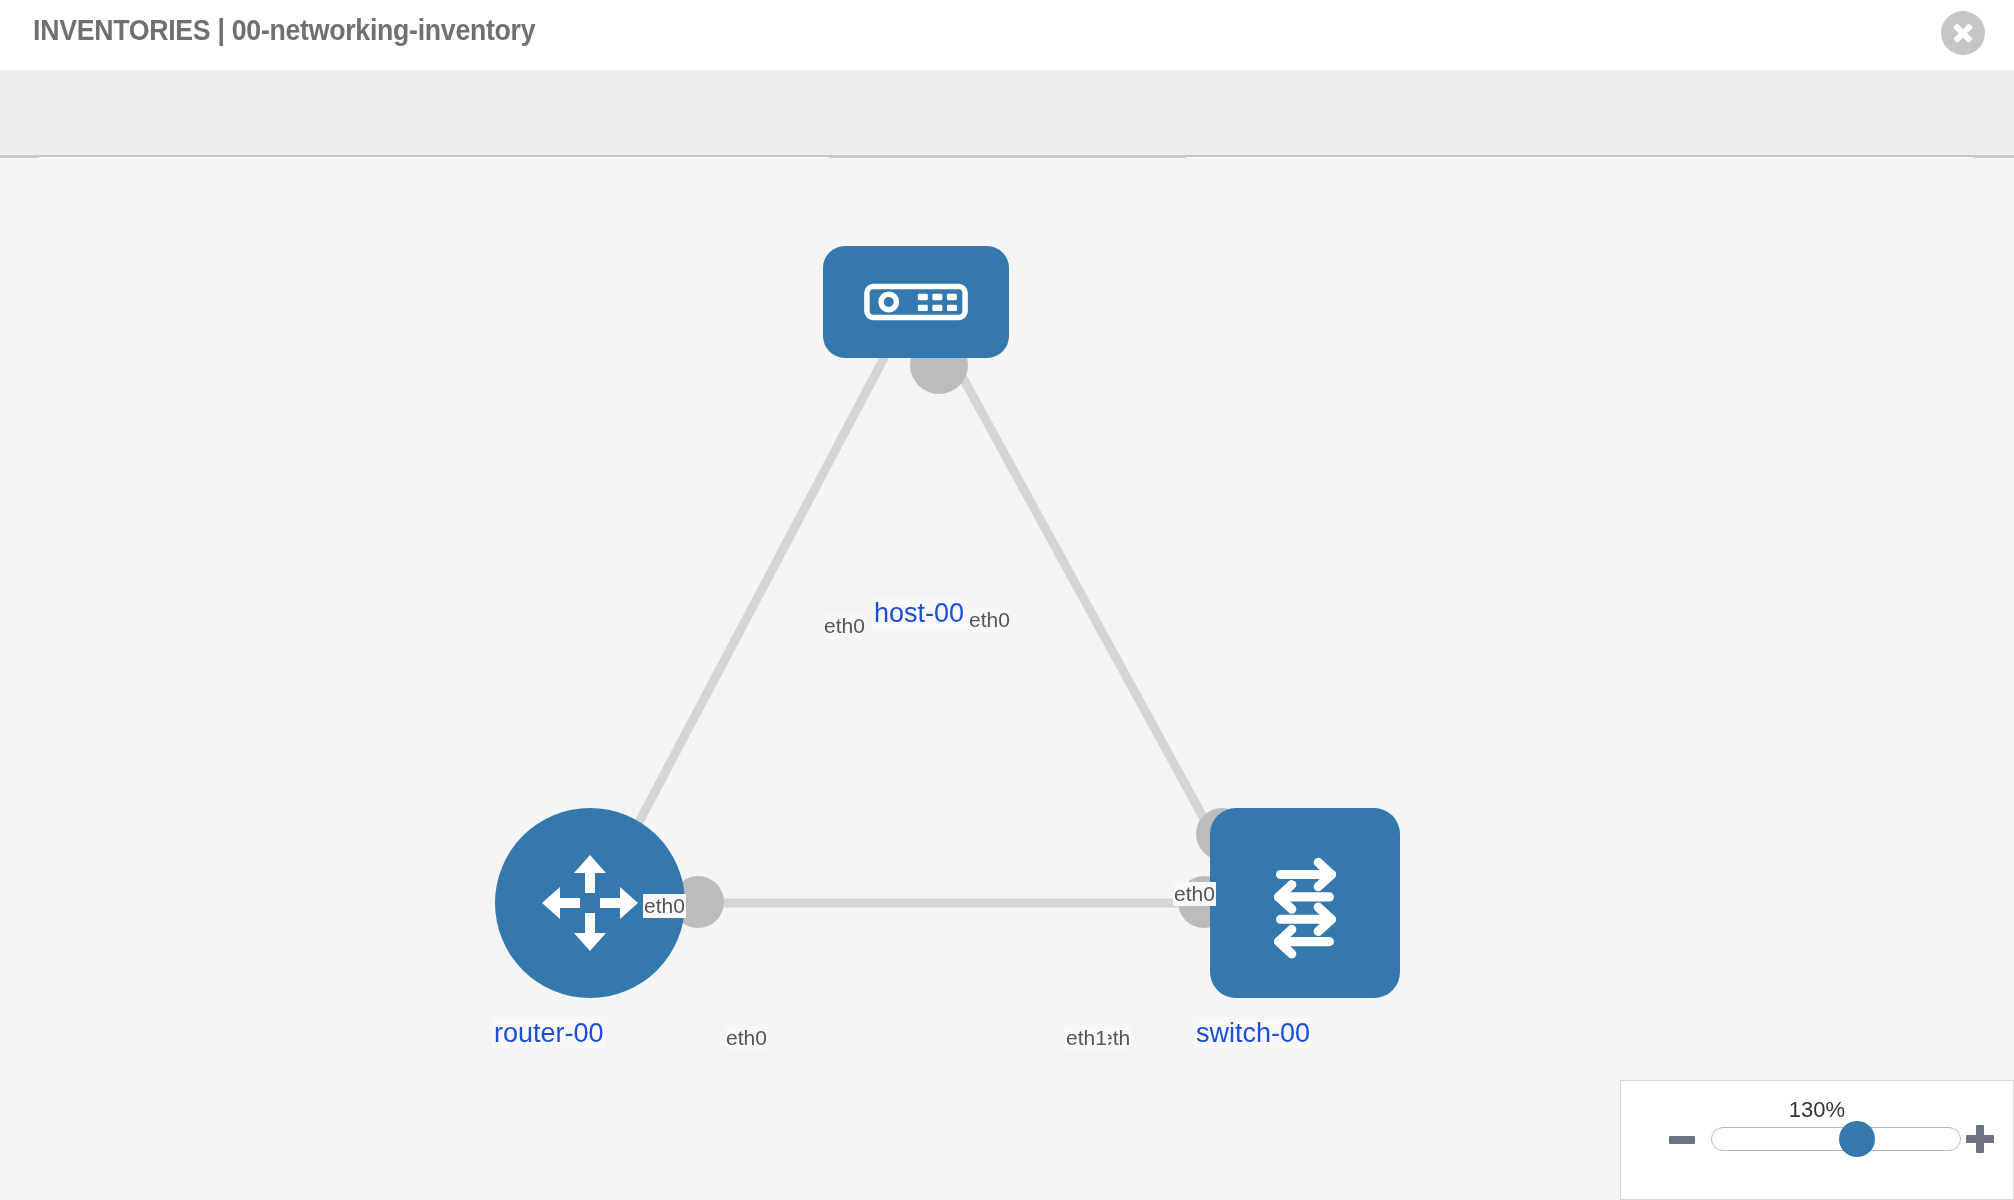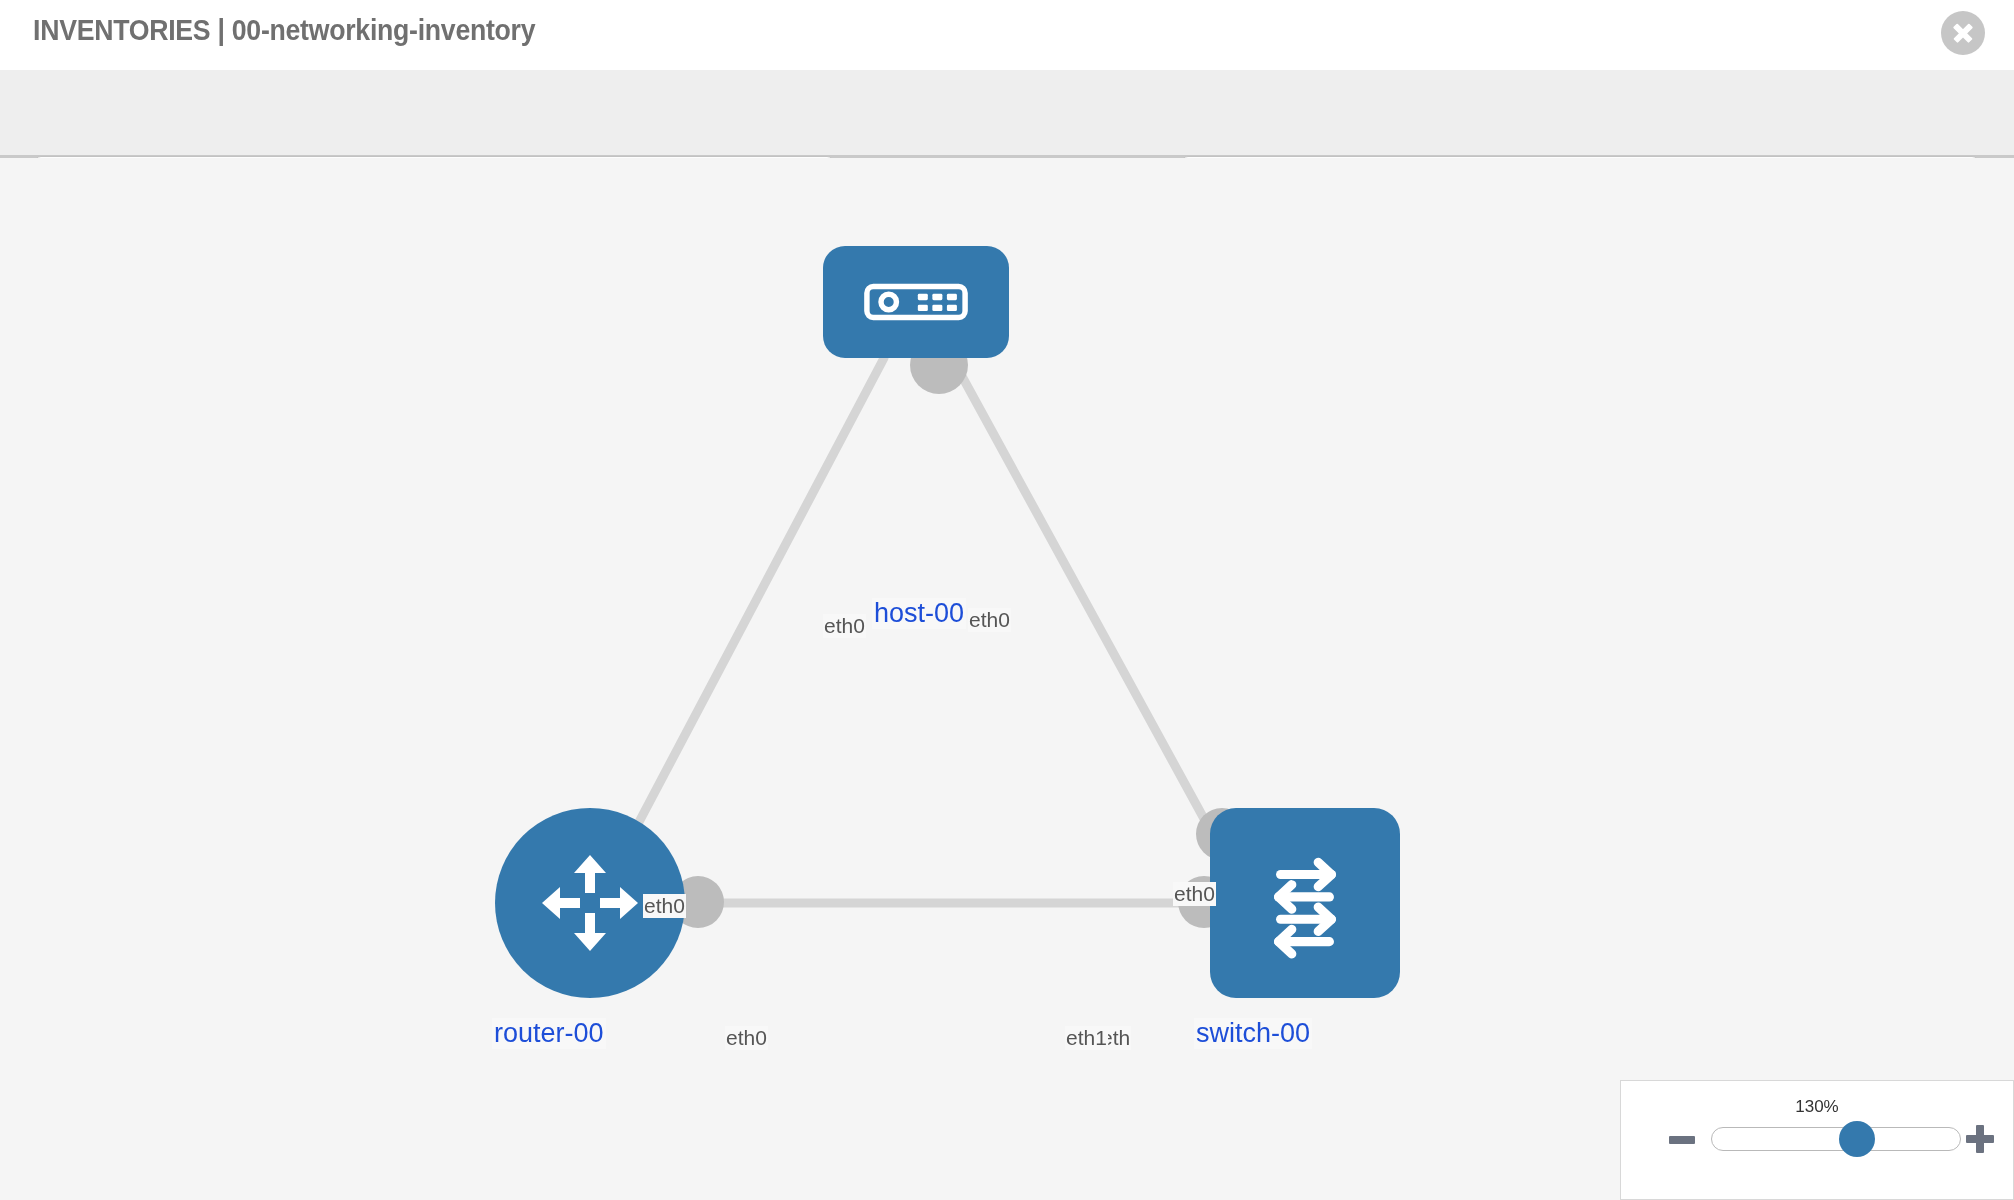--- a/index.html
+++ b/index.html
@@ -111,21 +111,21 @@
 
   
   .zoom-panel {
     position: absolute; left: 1620px; top: 1080px;
     width: 394px; height: 120px;
     background: #ffffff;
     border: 1.5px solid #d8d8d8;
   }
   .zoom-value {
     position: absolute; left: 0; right: 0; top: 16px;
-    text-align: center; font-size: 17px; color: #333333;
+    text-align: center; font-size: 22px; color: #333333;
   }
   .zoom-minus, .zoom-plus {
     position: absolute; top: 55px; cursor: pointer;
   }
   .zoom-minus { left: 48px; width: 26px; height: 8px; background: #6b7280; border-radius: 1px; }
   .zoom-plus { left: 345px; width: 28px; height: 28px; top: 44px; }
   .zoom-plus .h { position: absolute; left: 0; top: 10px; width: 28px; height: 8px; background: #6b7280; border-radius: 1px; }
   .zoom-plus .v { position: absolute; left: 10px; top: 0; width: 8px; height: 28px; background: #6b7280; border-radius: 1px; }
   .zoom-track {
     position: absolute; left: 90px; top: 46px; width: 250px; height: 24px;

